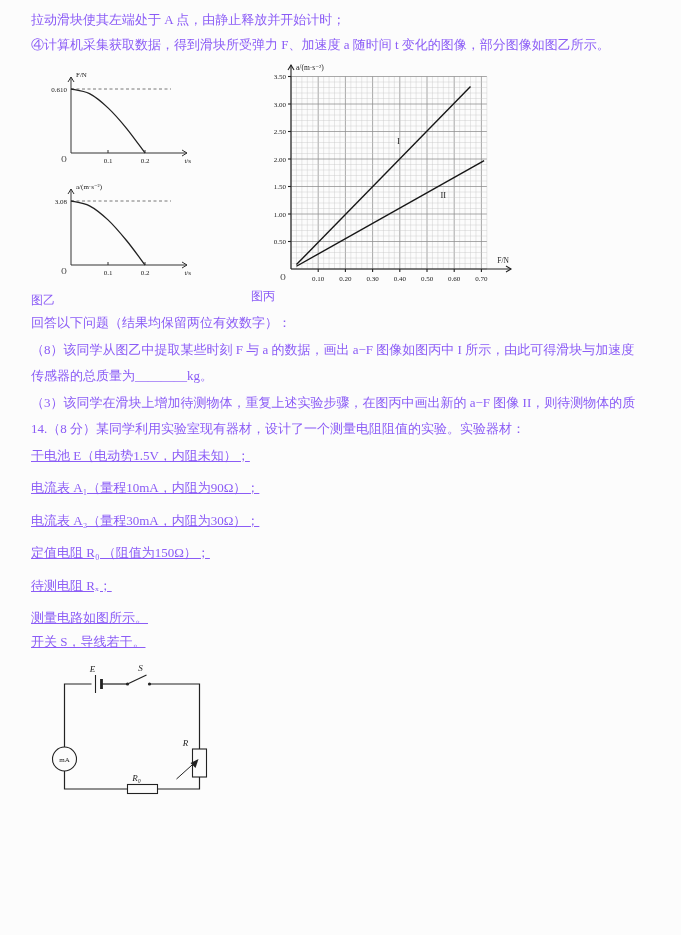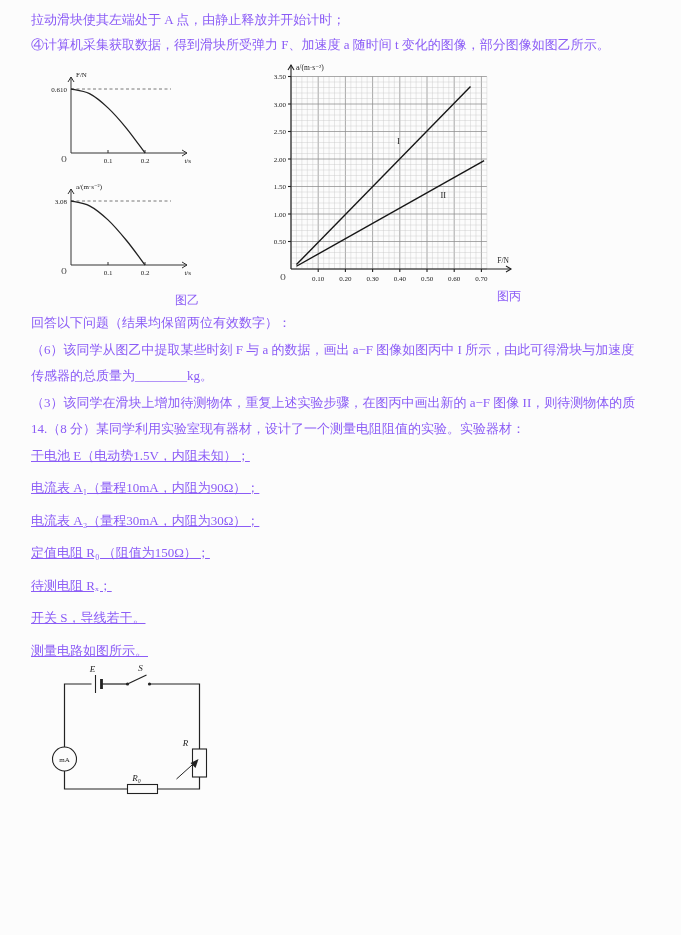--- a/index.html
+++ b/index.html
@@ -7,21 +7,21 @@
     width:681px;height:935px;box-sizing:border-box;
     padding:10px 18px 6px 31px;
     background:#fcfcfc;color:#8b5cf6;
     font-family:"Liberation Serif","DejaVu Serif",serif;
     font-size:13px;line-height:1.5;overflow:hidden;
   }
   p{margin:0 0 5px 0;}
   .figure-row{display:flex;align-items:flex-start;margin:2px 0 4px 0;}
   .left-figs{width:168px;margin-top:8px;}
   .right-fig{margin-left:52px;}
-  .caption{text-align:right;font-size:12px;margin-top:0;}
+  .caption{text-align:left;font-size:12px;margin-top:0;}
   svg{display:block;}
   svg text{font-family:"Liberation Serif","DejaVu Serif",serif;fill:#222;}
   .ax{stroke:#333;stroke-width:1;fill:none;}
   .ax2{stroke:#222;stroke-width:1.1;fill:none;}
   .dash{stroke:#555;stroke-width:0.8;stroke-dasharray:3 2.5;fill:none;}
   .curve{stroke:#222;stroke-width:1.3;fill:none;}
   .gmin{stroke:#c6c6c6;stroke-width:0.4;}
   .gmaj{stroke:#8c8c8c;stroke-width:0.75;}
   .afline{stroke:#161616;stroke-width:1.4;}
   .equip{margin-bottom:13px;text-decoration:underline;}
@@ -188,33 +188,33 @@
           <text x="192.32000000000002" y="138.5" text-anchor="middle" font-size="8.5">II</text>
           <text x="45" y="11" text-anchor="start" font-size="7.5">a/(m·s⁻²)</text>
           <text x="258" y="204" text-anchor="end" font-size="7.5">F/N</text>
           <text x="32" y="221" text-anchor="middle" font-size="7.5">O</text>
         </svg>
       <div class="caption">图丙</div>
     </div>
   </div>
 
   <p class="qline">回答以下问题（结果均保留两位有效数字）：</p>
-  <p class="qline">（6）该同学从图乙中提取某些时刻 F 与 a 的数据，画出 a−F 图像如图丙中 I 所示，由此可得滑块与加速度</p>
+  <p class="qline">（8）该同学从图乙中提取某些时刻 F 与 a 的数据，画出 a−F 图像如图丙中 I 所示，由此可得滑块与加速度</p>
   <p class="qline">传感器的总质量为________kg。</p>
   <p class="qline">（3）该同学在滑块上增加待测物体，重复上述实验步骤，在图丙中画出新的 a−F 图像 II，则待测物体的质</p>
 
   <p class="qline" style="margin-top:6px">14.（8 分）某同学利用实验室现有器材，设计了一个测量电阻阻值的实验。实验器材：</p>
 
   <p class="equip">干电池 E（电动势1.5V，内阻未知）；</p>
   <p class="equip">电流表 A₁（量程10mA，内阻为90Ω）；</p>
   <p class="equip">电流表 A₂（量程30mA，内阻为30Ω）；</p>
   <p class="equip">定值电阻 R₀ （阻值为150Ω）；</p>
   <p class="equip">待测电阻 Rₓ；</p>
+  <p class="equip" style="margin-bottom:4px">测量电路如图所示。</p>
   <p class="equip">开关 S，导线若干。</p>
-  <p class="equip" style="margin-bottom:4px">测量电路如图所示。</p>
 
   <div class="circuit-wrap">
     <svg width="205" height="150" viewBox="0 0 200 150">
 
       <g>
         <path class="wire" d="M52,20 L25,20 L25,83"></path>
         <path class="wire" d="M25,107 L25,125 L88,125"></path>
         <path class="wire" d="M118,125 L160,125 L160,113"></path>
         <path class="wire" d="M160,85 L160,20 L110,20"></path>
         <path class="wire" d="M62,20 L88,20"></path>

